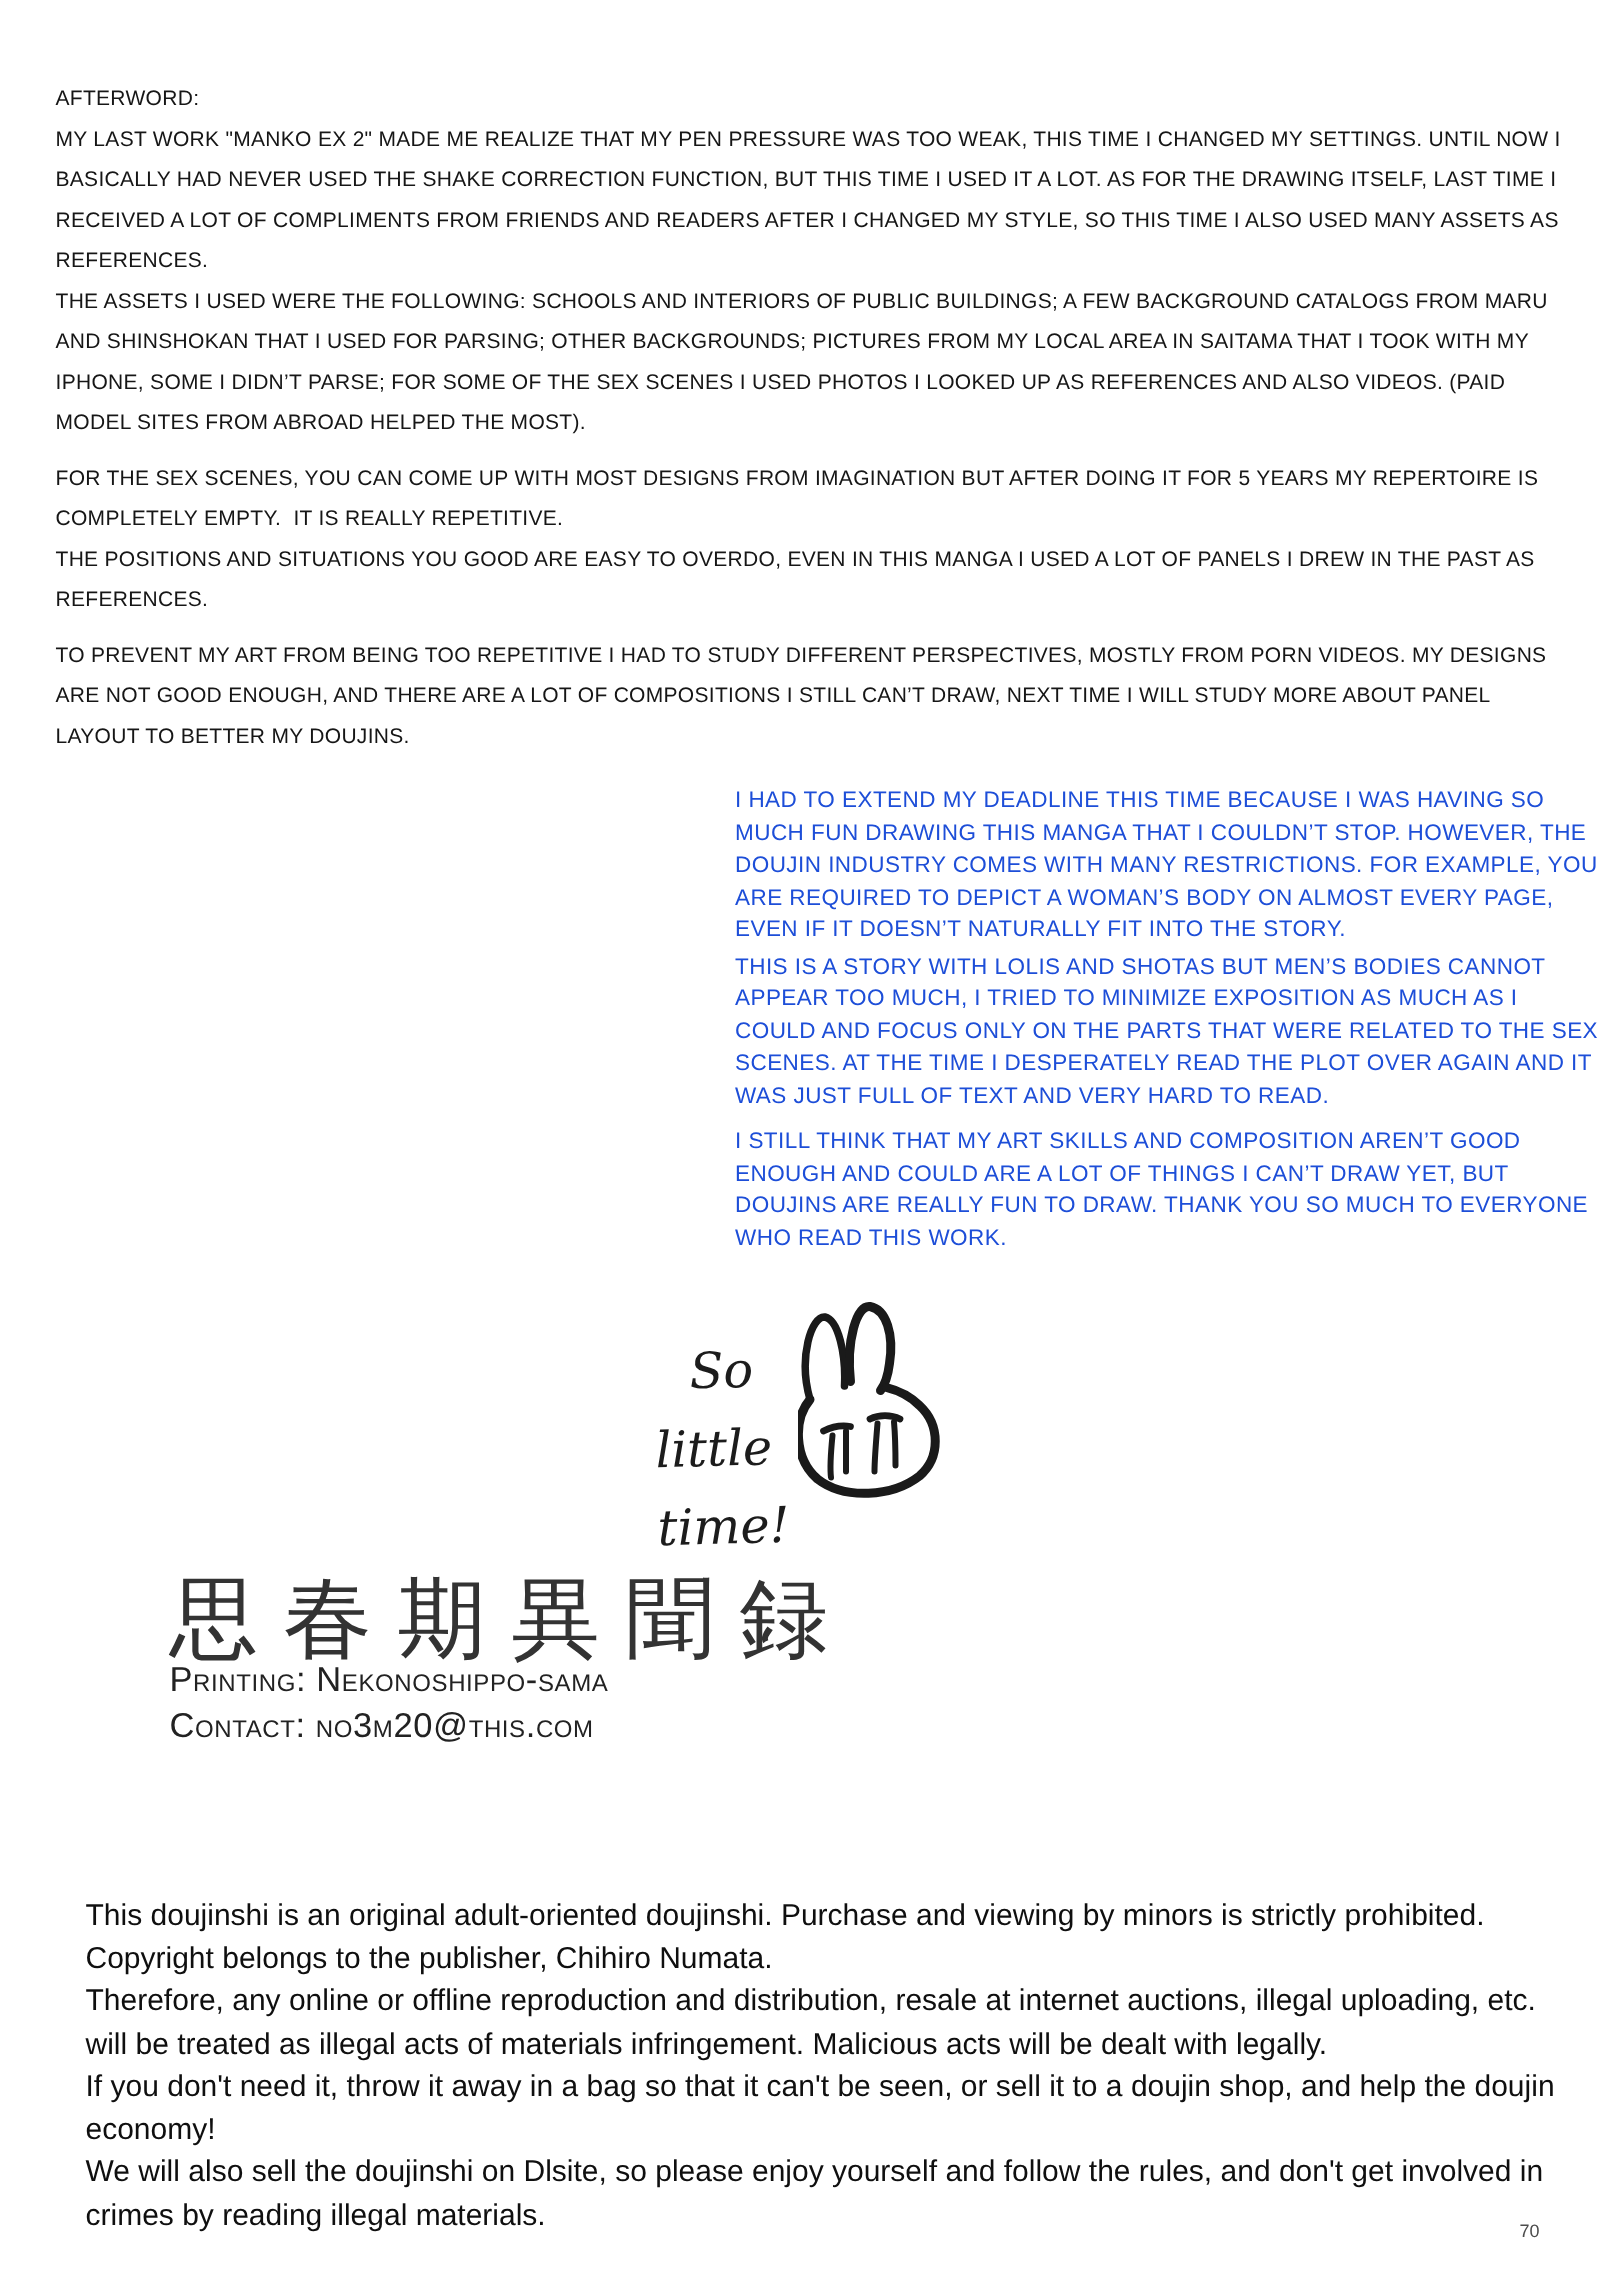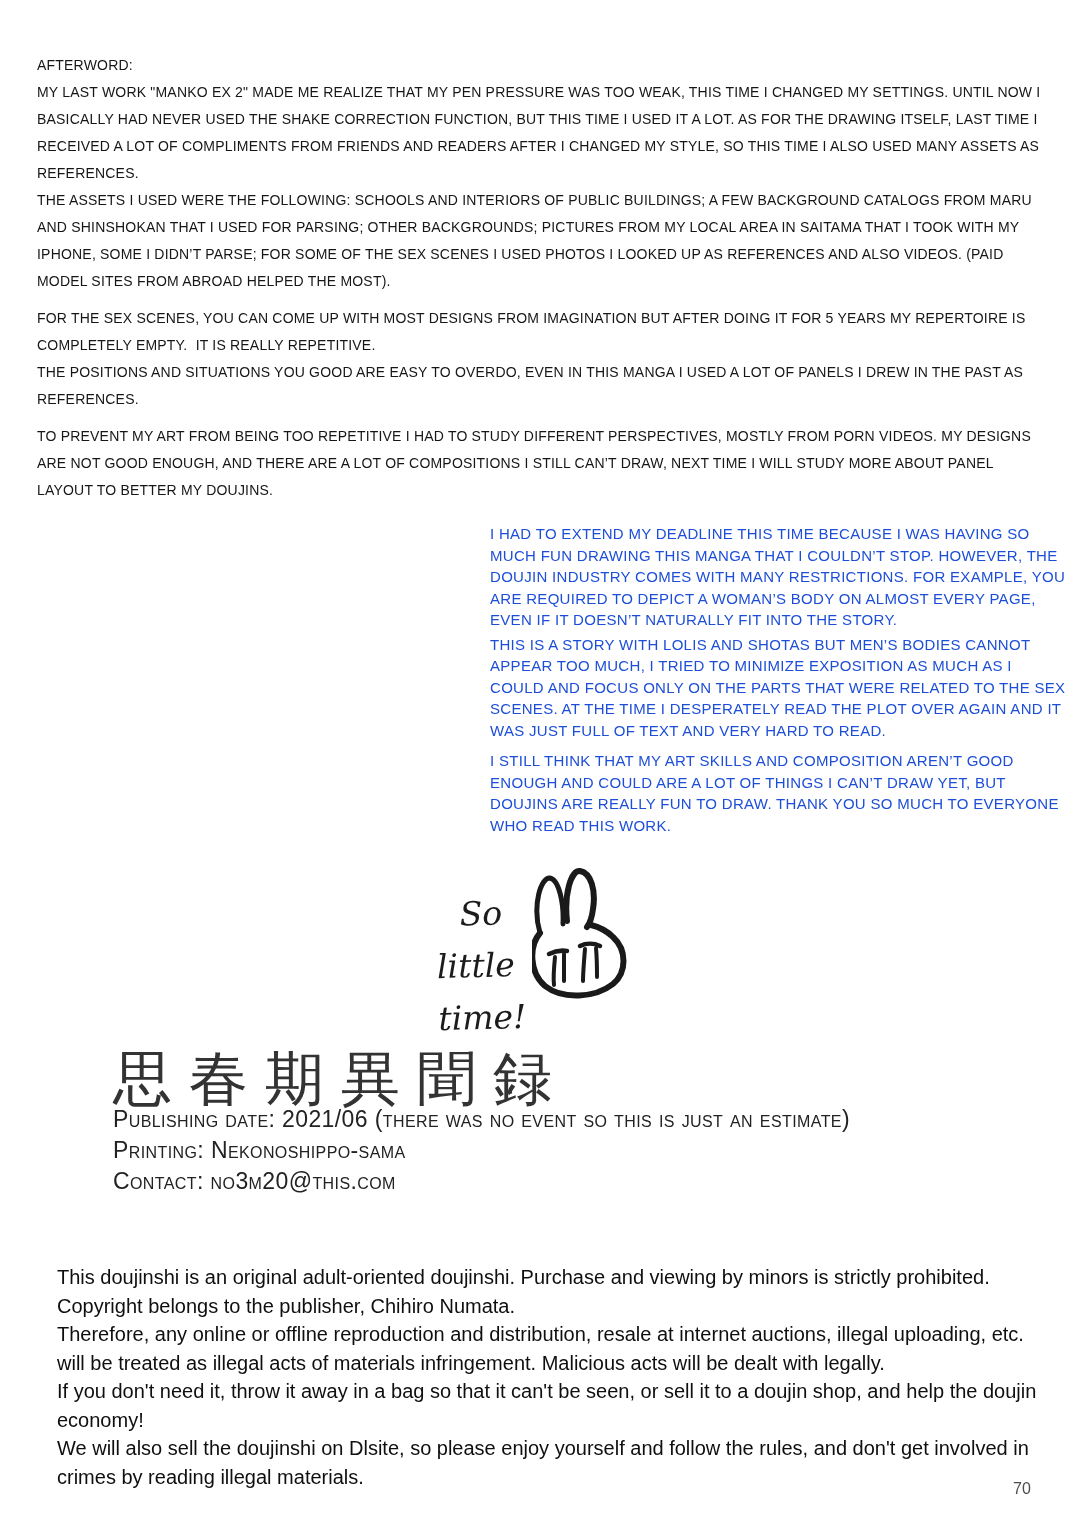--- a/index.html
+++ b/index.html
@@ -107,21 +107,21 @@
     line-height: 28.5px;
     color: #0f0f0f;
   }
   .disclaimer p { margin: 0; }
 
   
   .page-number {
     position: absolute;
     left: 1013px;
     top: 1480px;
-    font-size: 16px;
+    font-size: 12px;
     color: #4d4d4d;
   }
 </style>
 </head>
 <body>
 
 <div class="page">
 
   <div class="afterword">
     <p>AFTERWORD:</p>
@@ -157,21 +157,20 @@
     <path d="M 32,87 L 32,114" stroke-width="4"></path>
 
     <path d="M 48,79 C 54,76 62,76 68,79" stroke-width="4.5"></path>
     <path d="M 53,82 C 52,94 51,106 51,114" stroke-width="4"></path>
     <path d="M 64,81 C 65,92 65,102 65,110" stroke-width="4"></path>
   </svg>
 
   <div class="jp-title">思春期異聞録</div>
 
   <div class="publication">
-    <p>Publishing date: 2021/06 (there was no event so this is just an estimate)</p>
     <p>Printing: Nekonoshippo-sama</p>
     <p>Contact: no3m20@this.com</p>
   </div>
 
   <div class="disclaimer">
     <p>This doujinshi is an original adult-oriented doujinshi. Purchase and viewing by minors is strictly prohibited.</p>
     <p>Copyright belongs to the publisher, Chihiro Numata.</p>
     <p>Therefore, any online or offline reproduction and distribution, resale at internet auctions, illegal uploading, etc. will be treated as illegal acts of materials infringement. Malicious acts will be dealt with legally.</p>
     <p>If you don't need it, throw it away in a bag so that it can't be seen, or sell it to a doujin shop, and help the doujin economy!</p>
     <p>We will also sell the doujinshi on Dlsite, so please enjoy yourself and follow the rules, and don't get involved in crimes by reading illegal materials.</p>

